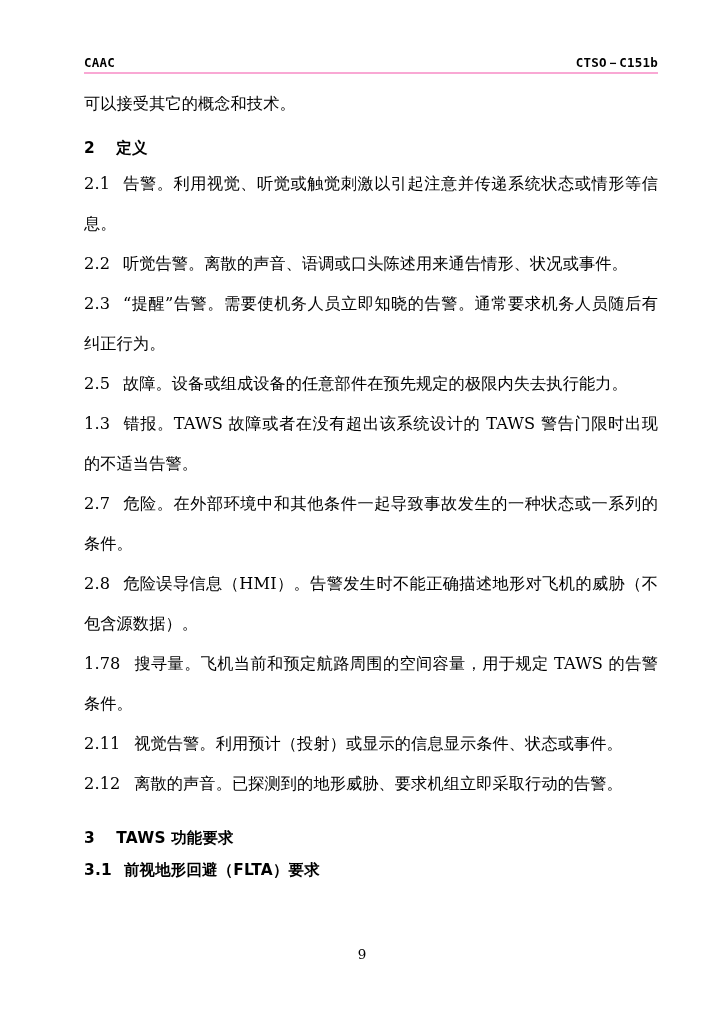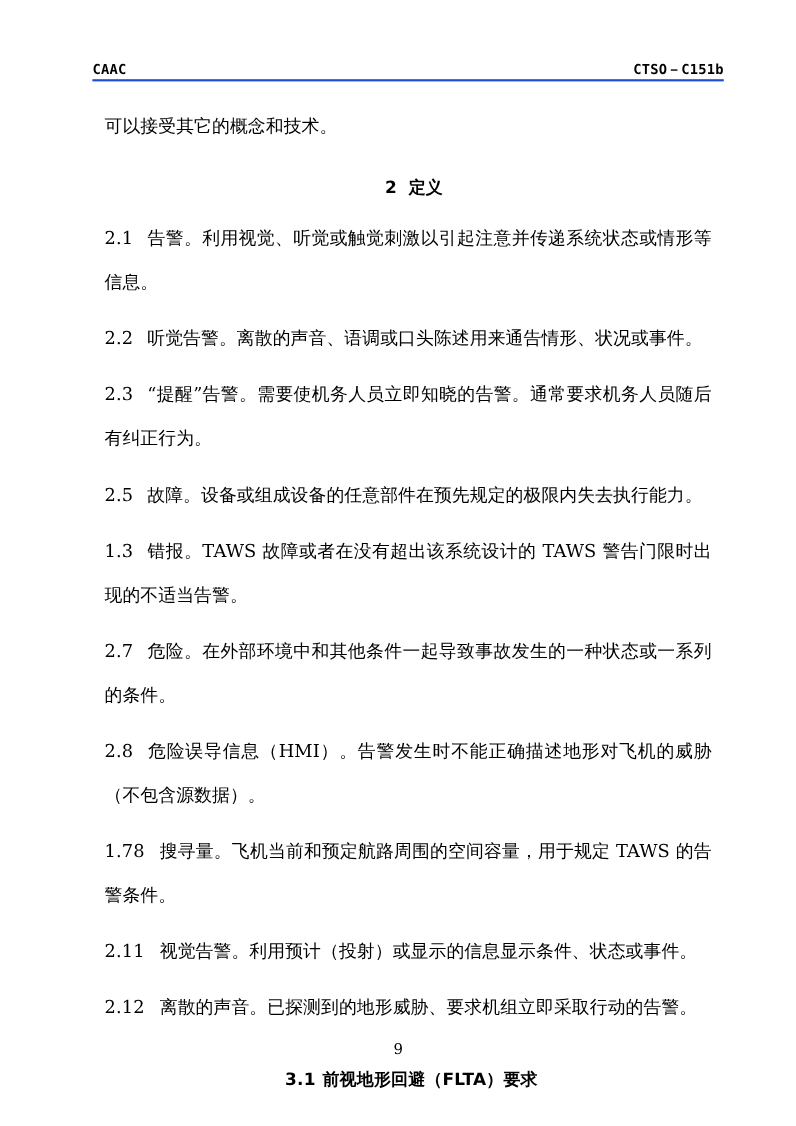--- a/index.html
+++ b/index.html
@@ -30,21 +30,21 @@
   
   .page-header {
     position: absolute;
     left: 84px;
     top: 48px;
     width: 574px;
     height: 26px;
     display: flex;
     align-items: flex-end;
     justify-content: space-between;
-    border-bottom: 2px solid #1d4ed8;
+    border-bottom: 2px solid #f9a8d4;
     padding-bottom: 3px;
     box-sizing: border-box;
   }
   .header-left,
   .header-right {
     font-family: "DejaVu Sans Mono", "Liberation Mono", monospace;
     font-weight: bold;
     font-size: 12.5px;
     letter-spacing: 0.2px;
     line-height: 1;
@@ -57,37 +57,36 @@
     left: 84px;
     top: 84px;
     width: 574px;
   }
 
   .para {
     font-size: 16.2px;
     line-height: 40px;
     text-align: justify;
     text-justify: inter-ideograph;
-    margin: 11px;
+    margin: 0;
     letter-spacing: 0.1px;
     white-space: normal;
   }
 
   .gap-small { height: 8px; }
   .gap-section { height: 18px; }
 
   .heading {
     font-family: "DejaVu Sans", "Liberation Sans", sans-serif;
     font-weight: bold;
     font-size: 15.4px;
     line-height: 32px;
     margin: 0;
     letter-spacing: 0.2px;
     white-space: nowrap;
-    text-align: center;
   }
   .heading .num {
     display: inline-block;
     min-width: 2.1em;
   }
   .heading .num.wide {
     min-width: 2.6em;
   }
 
   .para .num {
@@ -166,20 +165,23 @@
     <p class="para">
       <span class="num wide">2.11</span><span>视觉告警。利用预计（投射）或显示的信息显示条件、状态或事件。</span>
     </p>
 
     <p class="para">
       <span class="num wide">2.12</span><span>离散的声音。已探测到的地形威胁、要求机组立即采取行动的告警。</span>
     </p>
 
     <div class="gap-section"></div>
 
+    <div class="heading">
+      <span class="num">3</span><span>TAWS 功能要求</span>
+    </div>
 
     <div class="heading">
       <span class="num wide">3.1</span><span>前视地形回避（FLTA）要求</span>
     </div>
 
   </div>
 
   <div class="page-number">9</div>
 
 </div>

